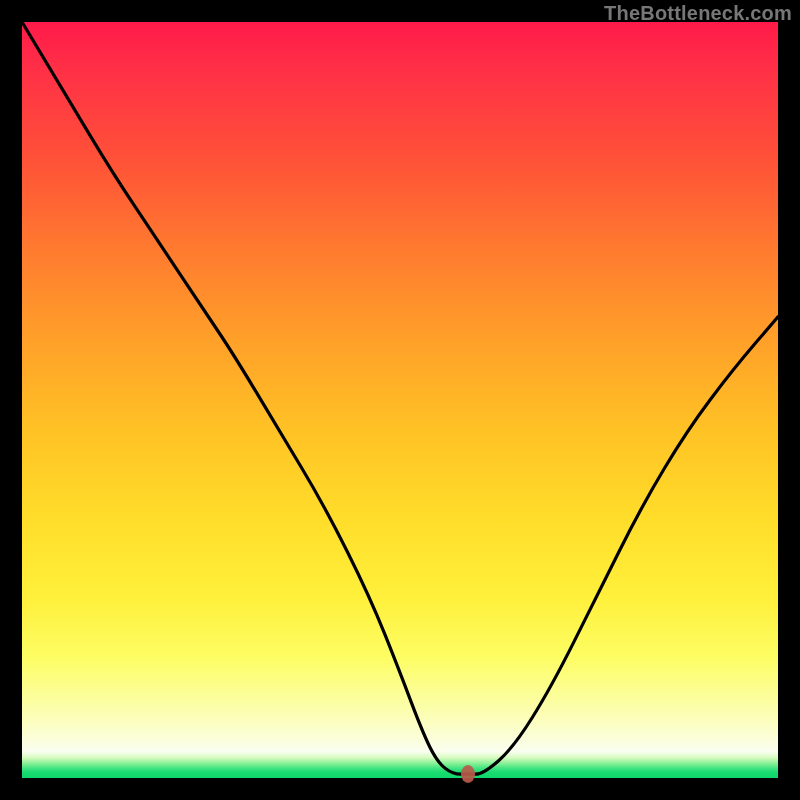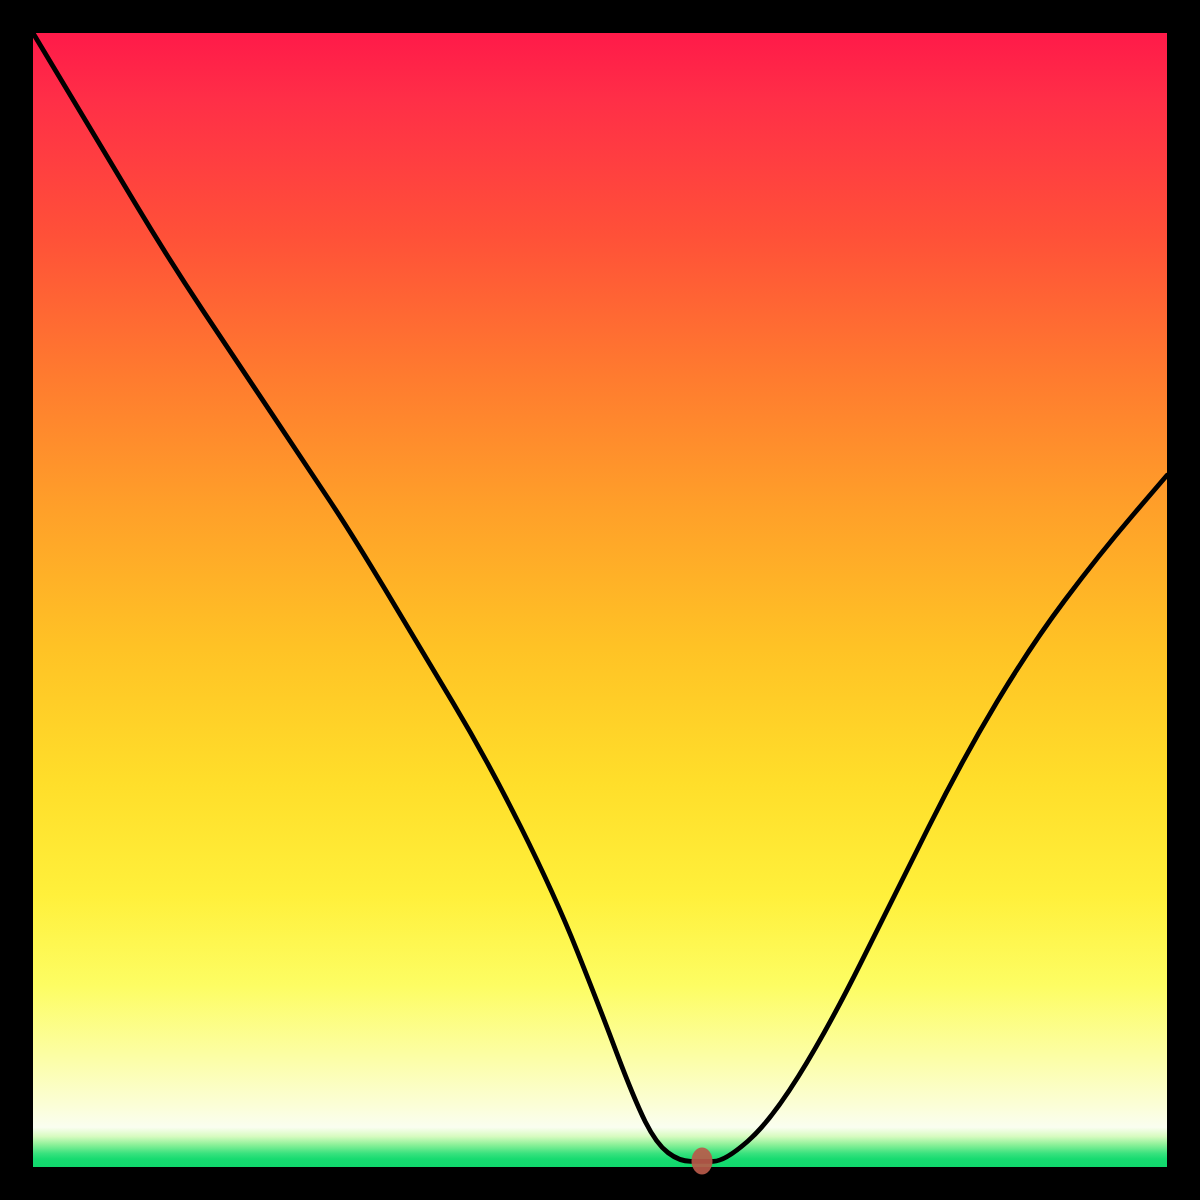--- a/index.html
+++ b/index.html
@@ -72,20 +72,21 @@
     border-radius: 7px / 9px;
     background: #b85a4a;
     opacity: 0.92;
     transform: translate(-50%, -50%);
   }
 </style>
 </head>
 <body>
 
 <div class="frame">
+  <div class="watermark">TheBottleneck.com</div>
 
   <div class="plot">
     <svg class="curve" viewBox="0 0 756 756" preserveAspectRatio="none">
       <path fill="none" stroke="#000000" stroke-width="3.2" stroke-linecap="round" d="M 0.0 0.0 Q 45.4 75.6 68.0 113.4 Q 90.7 151.2 113.4 185.2 Q 136.1 219.2 158.8 253.3 Q 181.4 287.3 196.6 310.0 Q 211.7 332.6 234.4 370.4 Q 257.0 408.2 279.7 446.0 Q 302.4 483.8 325.1 529.2 Q 347.8 574.6 362.9 612.4 Q 378.0 650.2 389.3 680.4 Q 400.7 710.6 408.2 725.8 Q 415.8 740.9 423.4 746.5 Q 430.9 752.2 438.5 752.2 Q 446.0 752.2 453.6 752.2 Q 461.2 752.2 476.3 739.0 Q 491.4 725.8 510.3 695.5 Q 529.2 665.3 551.9 619.9 Q 574.6 574.6 597.2 529.2 Q 619.9 483.8 642.6 446.0 Q 665.3 408.2 688.0 378.0 Q 710.6 347.8 733.3 321.3 T 756.0 294.8"></path>
     </svg>
     <div class="marker" style="left: 446.04px; top: 752.22px; background: rgb(184, 90, 74);"></div>
   </div>
 </div>
 
 </body></html>

